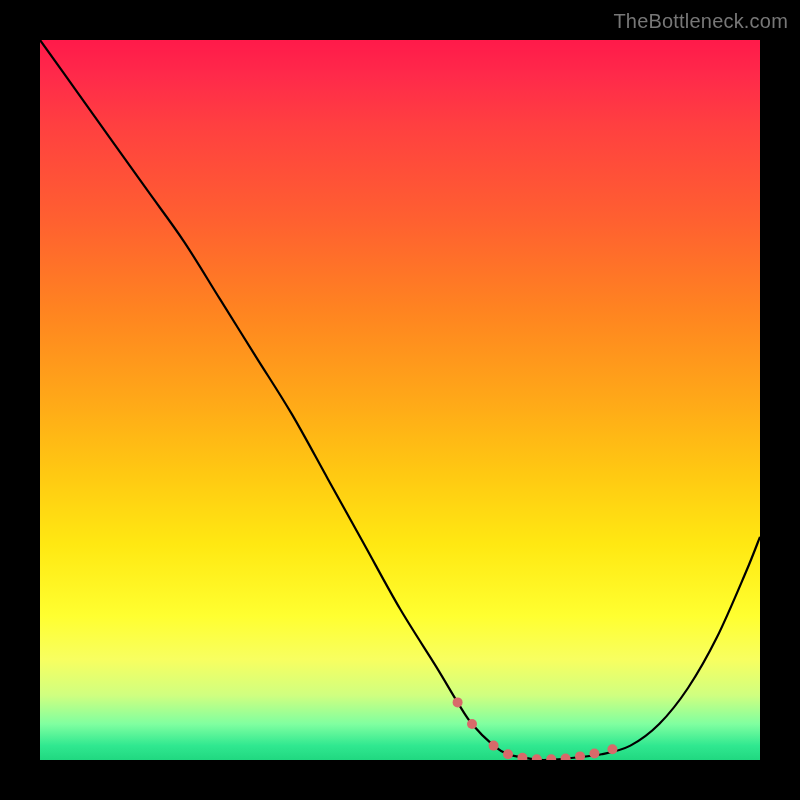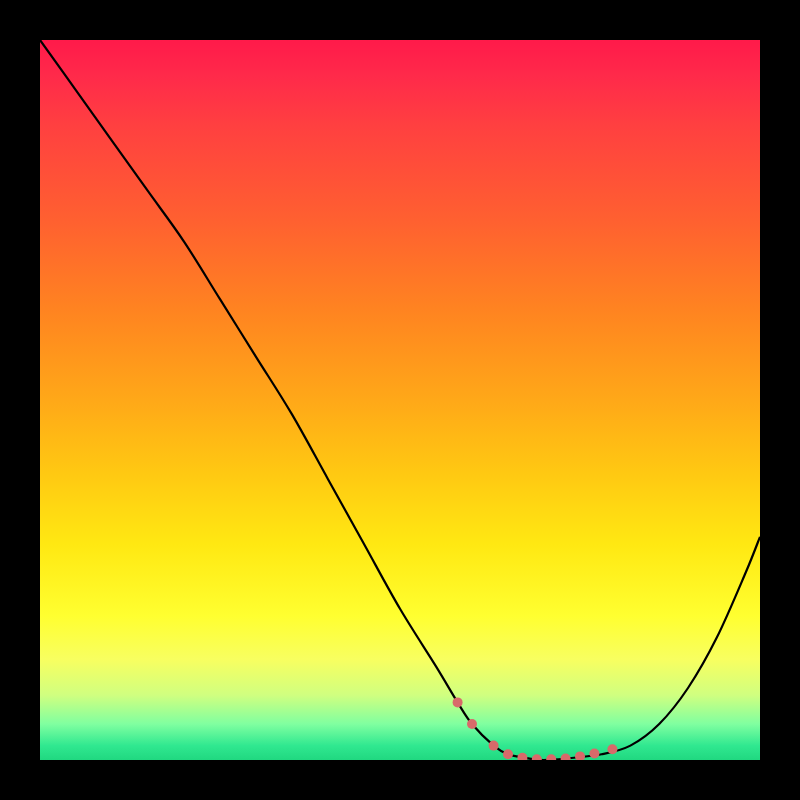--- a/index.html
+++ b/index.html
@@ -63,20 +63,21 @@
     font-size: 20px;
     font-weight: normal;
     letter-spacing: 0.2px;
   }
 </style>
 </head>
 <body>
 
 <div class="container">
 
+  <div class="watermark">TheBottleneck.com</div>
 
   <div class="plot-area">
     <div class="gradient-bg"></div>
     <svg class="curve-svg" id="curve-svg" viewBox="0 0 720 720" preserveAspectRatio="none">
         <path d="M 0.00 0.00 C 6.00 8.40 24.00 33.60 36.00 50.40 C 48.00 67.20 60.00 84.00 72.00 100.80 C 84.00 117.60 96.00 134.40 108.00 151.20 C 120.00 168.00 132.00 183.60 144.00 201.60 C 156.00 219.60 168.00 240.00 180.00 259.20 C 192.00 278.40 204.00 297.60 216.00 316.80 C 228.00 336.00 240.00 354.00 252.00 374.40 C 264.00 394.80 276.00 417.60 288.00 439.20 C 300.00 460.80 312.00 482.40 324.00 504.00 C 336.00 525.60 348.00 548.40 360.00 568.80 C 372.00 589.20 386.40 610.80 396.00 626.40 C 405.60 642.00 411.60 652.80 417.60 662.40 C 423.60 672.00 426.00 676.80 432.00 684.00 C 438.00 691.20 447.60 700.56 453.60 705.60 C 459.60 710.64 462.00 712.08 468.00 714.24 C 474.00 716.40 483.60 717.60 489.60 718.56 C 495.60 719.52 498.00 720.00 504.00 720.00 C 510.00 720.00 516.00 719.52 525.60 718.56 C 535.20 717.60 550.80 716.40 561.60 714.24 C 572.40 712.08 580.80 710.64 590.40 705.60 C 600.00 700.56 609.60 693.60 619.20 684.00 C 628.80 674.40 638.40 662.40 648.00 648.00 C 657.60 633.60 667.20 616.80 676.80 597.60 C 686.40 578.40 698.40 549.60 705.60 532.80 C 712.80 516.00 717.60 502.80 720.00 496.80 " fill="none" stroke="#000000" stroke-width="2.2"></path>
         <circle cx="417.60" cy="662.40" r="5" fill="#d86a6a"></circle>
         <circle cx="432.00" cy="684.00" r="5" fill="#d86a6a"></circle>
         <circle cx="453.60" cy="705.60" r="5" fill="#d86a6a"></circle>
         <circle cx="468.00" cy="714.24" r="5" fill="#d86a6a"></circle>
         <circle cx="482.40" cy="717.84" r="5" fill="#d86a6a"></circle>

